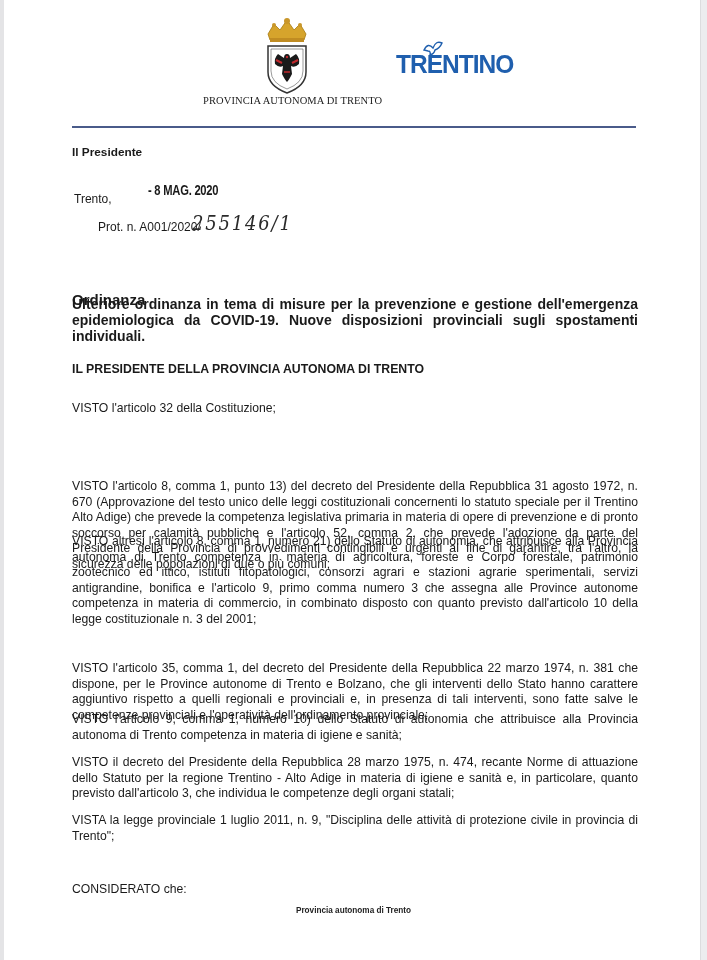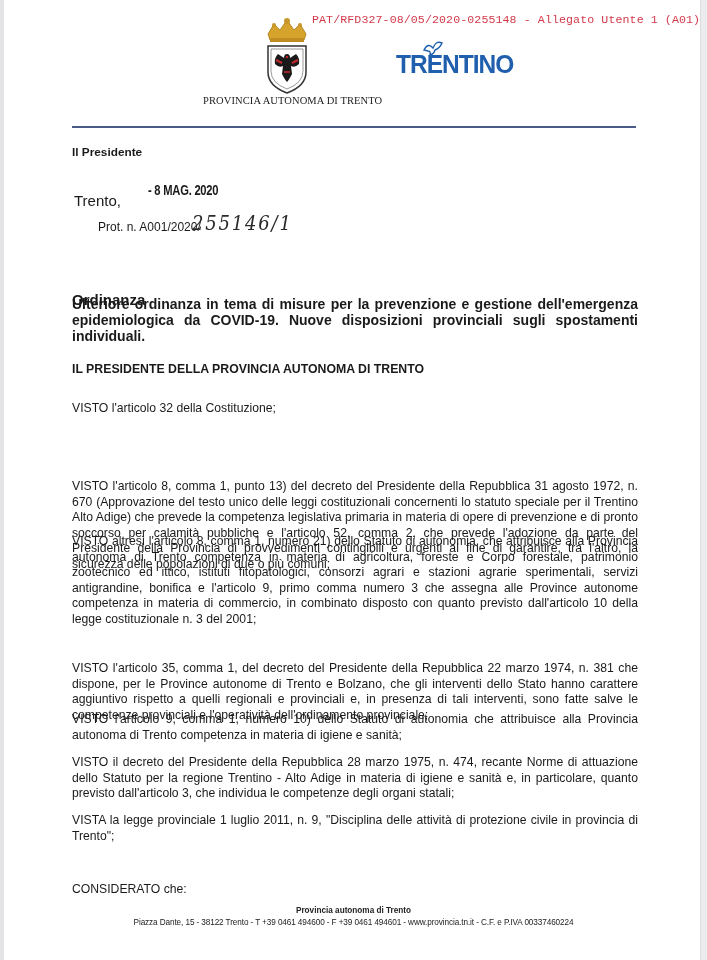--- a/index.html
+++ b/index.html
@@ -32,21 +32,21 @@
     position: absolute; left: 0; top: 10px;
     font-family: "Liberation Sans", sans-serif; font-weight: bold; font-size: 25px;
     color: #1f5fae; letter-spacing: -1px; transform: scaleX(0.98);
     transform-origin: left;
   }
   .header-rule { position: absolute; left: 72px; top: 126px; width: 564px; height: 2px; background: #4a5b8a; }
 
   .label { position: absolute; font-size: 11.8px; white-space: nowrap; }
   .bold { font-weight: bold; }
   .president-label { left: 72px; top: 145px; }
-  .trento-label { left: 74px; top: 192px; font-size: 15px; }
+  .trento-label { left: 74px; top: 192px; font-size: 12px; }
   .date-stamp {
     position: absolute; left: 148px; top: 182px;
     font-family: "Liberation Sans Narrow", "Liberation Sans", sans-serif; font-weight: bold;
     font-size: 14px; letter-spacing: -0.3px; transform: scaleX(0.8); transform-origin: left;
   }
   .prot-label { left: 74px; top: 220px; font-size: 12px; margin-left: 24px; }
   .prot-handwritten {
     position: absolute; left: 192px; top: 211px;
     font-family: "DejaVu Serif", serif; font-style: italic; font-size: 20px;
     color: #2a2a2a; letter-spacing: 2px; transform: scaleX(0.9); transform-origin: left;
@@ -86,21 +86,20 @@
   }
 </style>
 </head>
 <body>
 
 <div class="edge-left"></div>
 <div class="edge-right"></div>
 
 <div class="page">
 
-  <div class="protocol-stamp">PAT/RFD327-08/05/2020-0255148 - Allegato Utente 1 (A01)</div>
 
   <svg class="crest" viewBox="0 0 46 78">
 
     <path d="M4 18 L10 8 L16 14 L23 4 L30 14 L36 8 L42 18 L40 24 L6 24 Z" fill="#d6a42c" stroke="#a77a12" stroke-width="0.8"></path>
     <circle cx="23" cy="5" r="3" fill="#c8962a"></circle>
     <circle cx="10" cy="9" r="2" fill="#c8962a"></circle>
     <circle cx="36" cy="9" r="2" fill="#c8962a"></circle>
     <rect x="6" y="22" width="34" height="4" fill="#c08c22"></rect>
 
     <path d="M4 30 L42 30 L42 56 Q42 70 23 77 Q4 70 4 56 Z" fill="#ffffff" stroke="#333" stroke-width="1.5"></path>
@@ -137,14 +136,13 @@
   <div class="para p2 last-left">VISTO l'articolo 8, comma 1, punto 13) del decreto del Presidente della Repubblica 31 agosto 1972, n. 670 (Approvazione del testo unico delle leggi costituzionali concernenti lo statuto speciale per il Trentino Alto Adige) che prevede la competenza legislativa primaria in materia di opere di prevenzione e di pronto soccorso per calamità pubbliche e l'articolo 52, comma 2, che prevede l'adozione da parte del Presidente della Provincia di provvedimenti contingibili e urgenti al fine di garantire, tra l'altro, la sicurezza delle popolazioni di due o più comuni;</div>
   <div class="para p3 last-left">VISTO altresì l'articolo 8, comma 1, numero 21) dello Statuto di autonomia, che attribuisce alla Provincia autonoma di Trento competenza in materia di agricoltura, foreste e Corpo forestale, patrimonio zootecnico ed ittico, istituti fitopatologici, consorzi agrari e stazioni agrarie sperimentali, servizi antigrandine, bonifica e l'articolo 9, primo comma numero 3 che assegna alle Province autonome competenza in materia di commercio, in combinato disposto con quanto previsto dall'articolo 10 della legge costituzionale n. 3 del 2001;</div>
   <div class="para p4 last-left">VISTO l'articolo 35, comma 1, del decreto del Presidente della Repubblica 22 marzo 1974, n. 381 che dispone, per le Province autonome di Trento e Bolzano, che gli interventi dello Stato hanno carattere aggiuntivo rispetto a quelli regionali e provinciali e, in presenza di tali interventi, sono fatte salve le competenze provinciali e l'operatività dell'ordinamento provinciale;</div>
   <div class="para p5 last-left">VISTO l'articolo 9, comma 1, numero 10) dello Statuto di autonomia che attribuisce alla Provincia autonoma di Trento competenza in materia di igiene e sanità;</div>
   <div class="para p6 last-left">VISTO il decreto del Presidente della Repubblica 28 marzo 1975, n. 474, recante Norme di attuazione dello Statuto per la regione Trentino - Alto Adige in materia di igiene e sanità e, in particolare, quanto previsto dall'articolo 3, che individua le competenze degli organi statali;</div>
   <div class="para p7 last-left">VISTA la legge provinciale 1 luglio 2011, n. 9, "Disciplina delle attività di protezione civile in provincia di Trento";</div>
 
   <div class="label considerato">CONSIDERATO che:</div>
 
   <div class="footer-org">Provincia autonoma di Trento</div>
-  <div class="footer-addr">Piazza Dante, 15 - 38122 Trento - T +39 0461 494600 - F +39 0461 494601 - www.provincia.tn.it - C.F. e P.IVA 00337460224</div>
 </div>
 
 </body></html>

